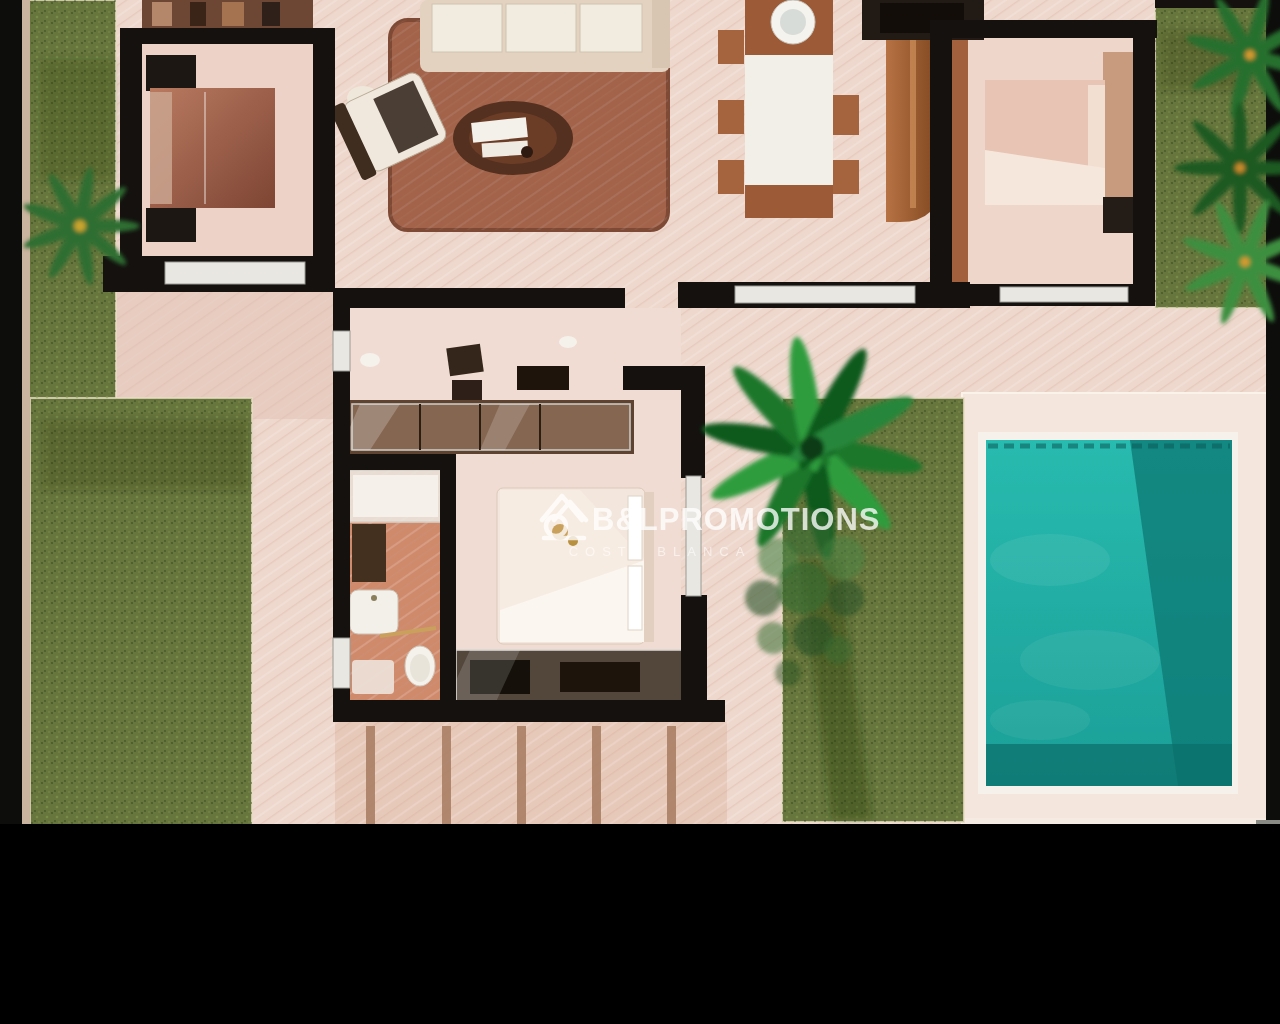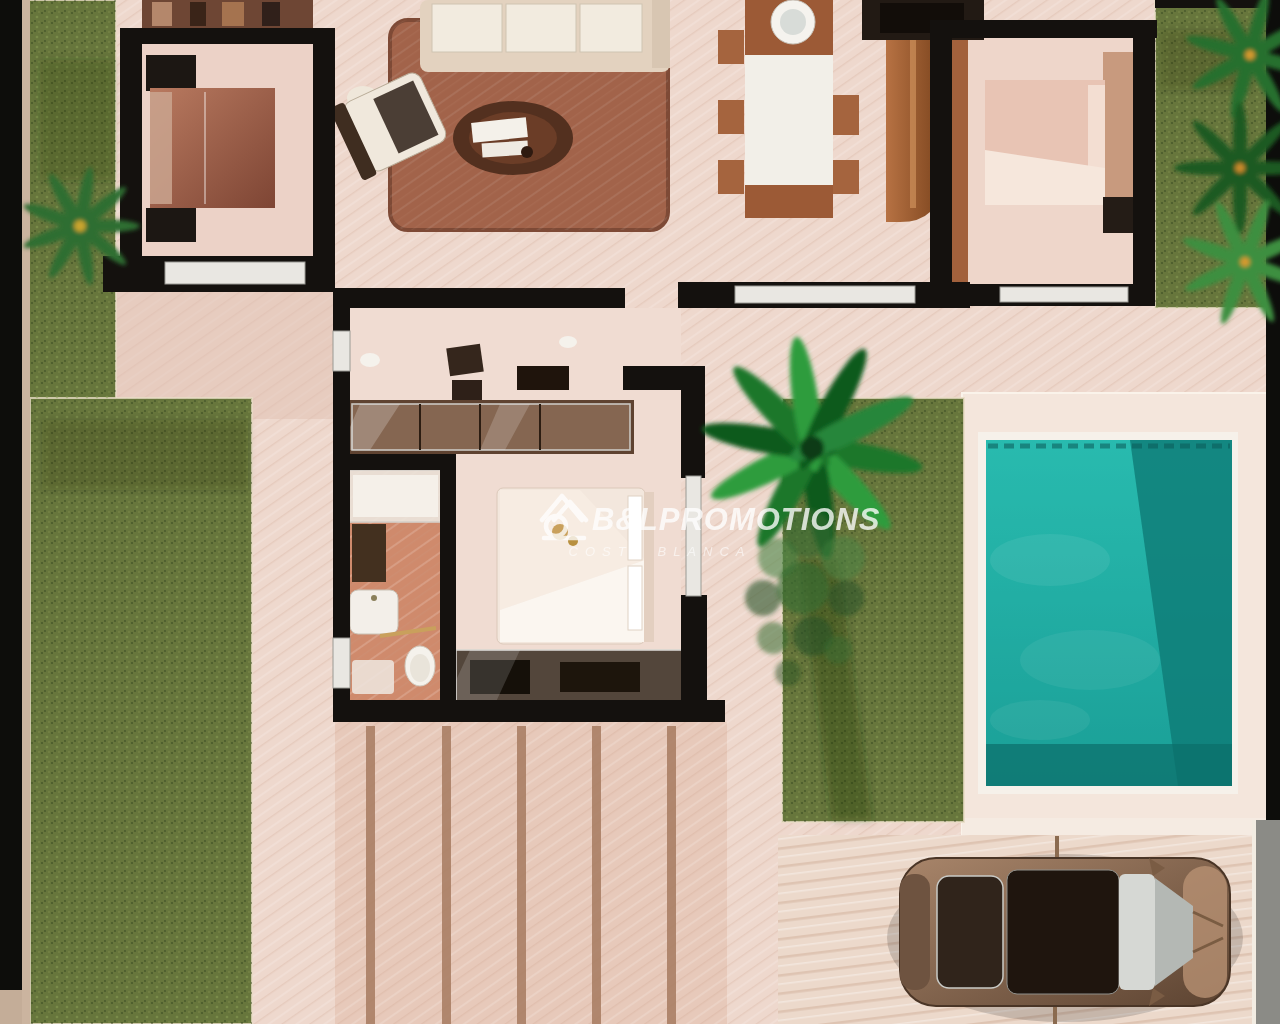--- a/index.html
+++ b/index.html
@@ -1,16 +1,16 @@
 <!DOCTYPE html>
 <html><head>
 <meta charset="utf-8">
 <style>
   html,body{margin:0;padding:0;background:#000;}
-  #stage{position:relative;width:1280px;height:1024px;overflow:hidden;font-family:"Liberation Sans",sans-serif;font-style:italic;}
+  #stage{position:relative;width:1280px;height:824px;overflow:hidden;font-family:"Liberation Sans",sans-serif;}
   svg{display:block;}
   .wallr{stroke:none;}
   .winr{stroke:#9a9a94;stroke-width:1;}
   .grassr{stroke:#e8dcc6;stroke-width:2;stroke-opacity:.8;}
   .glass{stroke:#d6d6d2;stroke-width:1.6;}
   .wm-brand{font-weight:700;letter-spacing:1px;}
   .wm-sub{letter-spacing:7px;}
 </style>
 </head>
 <body>

